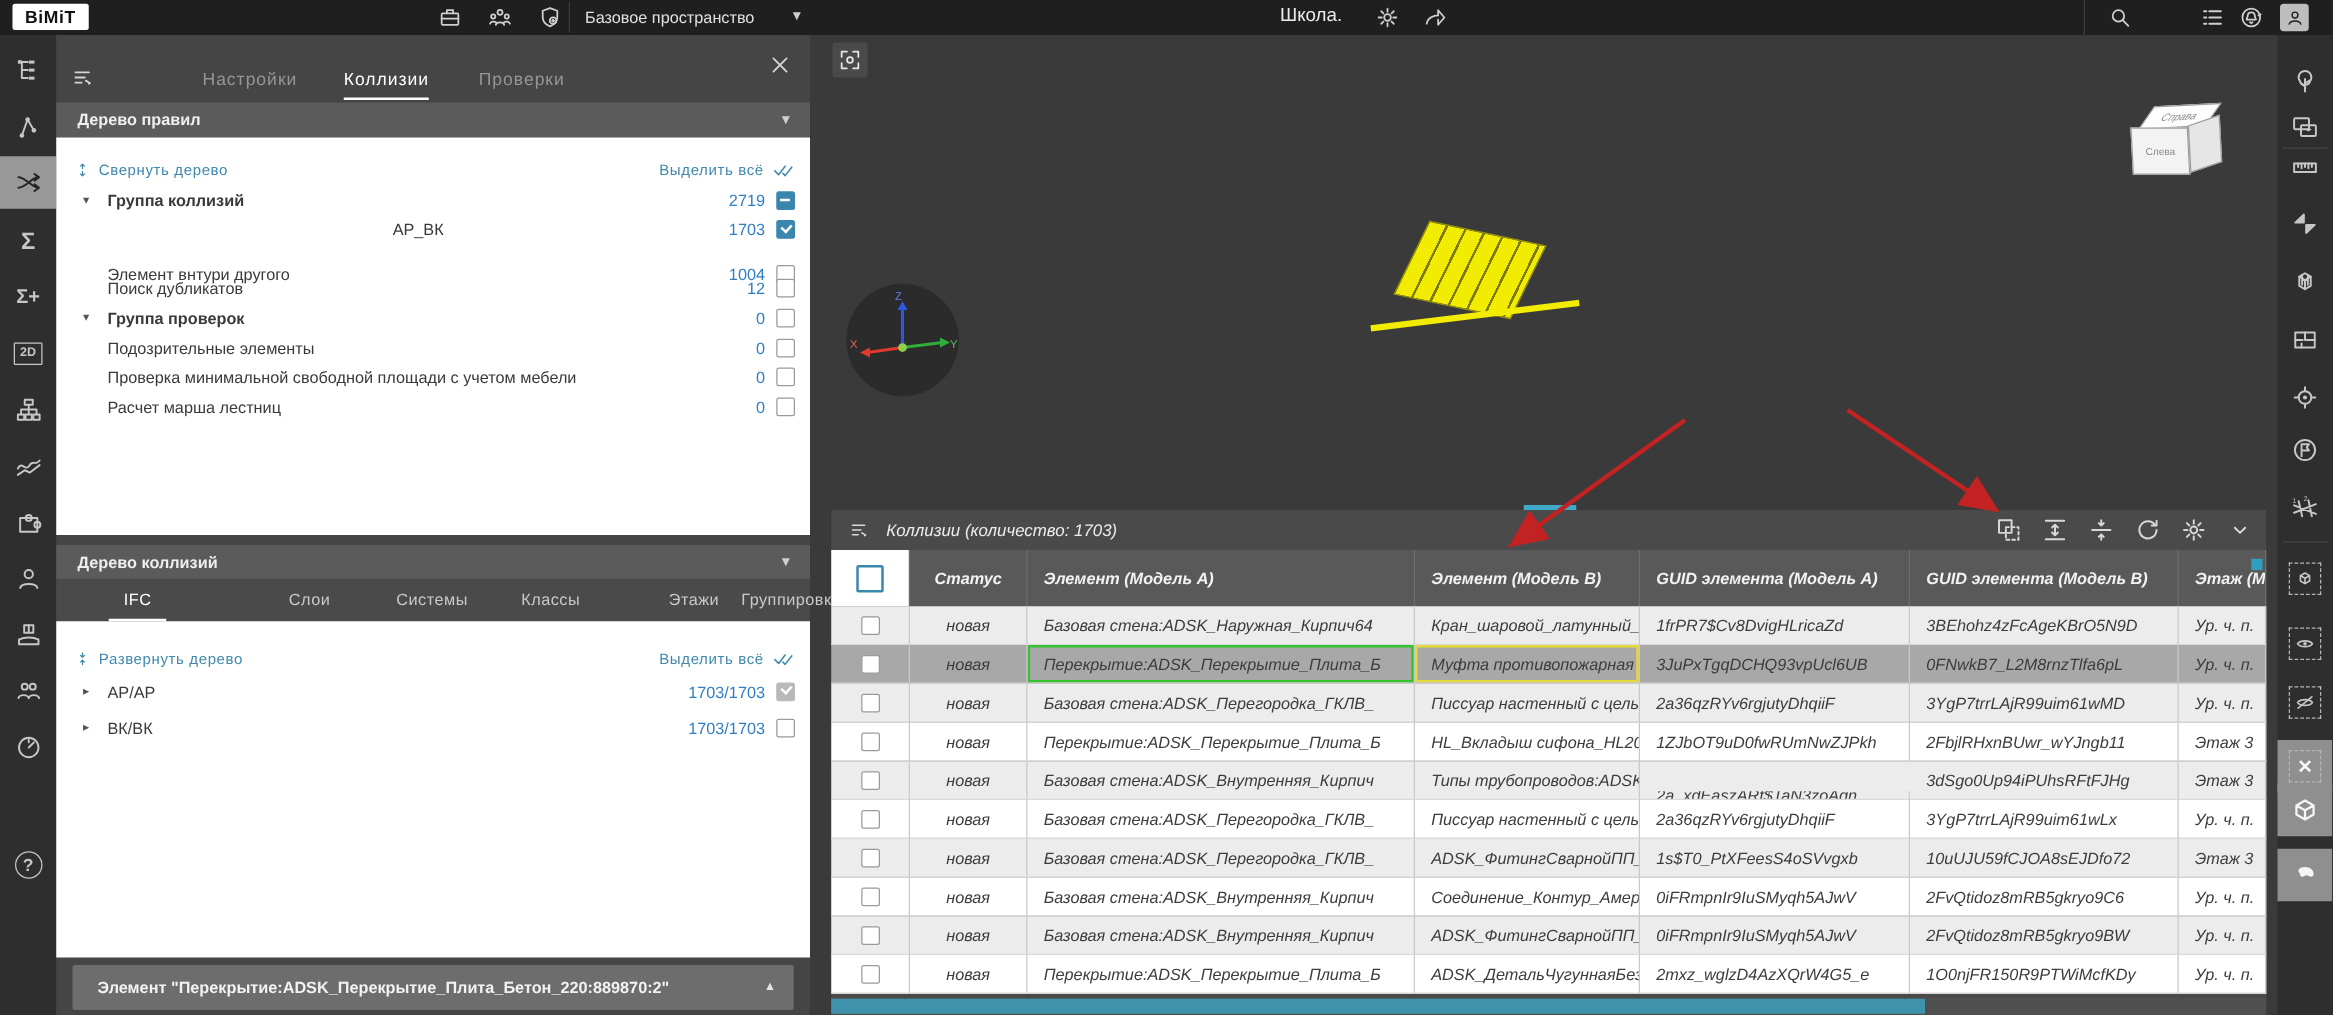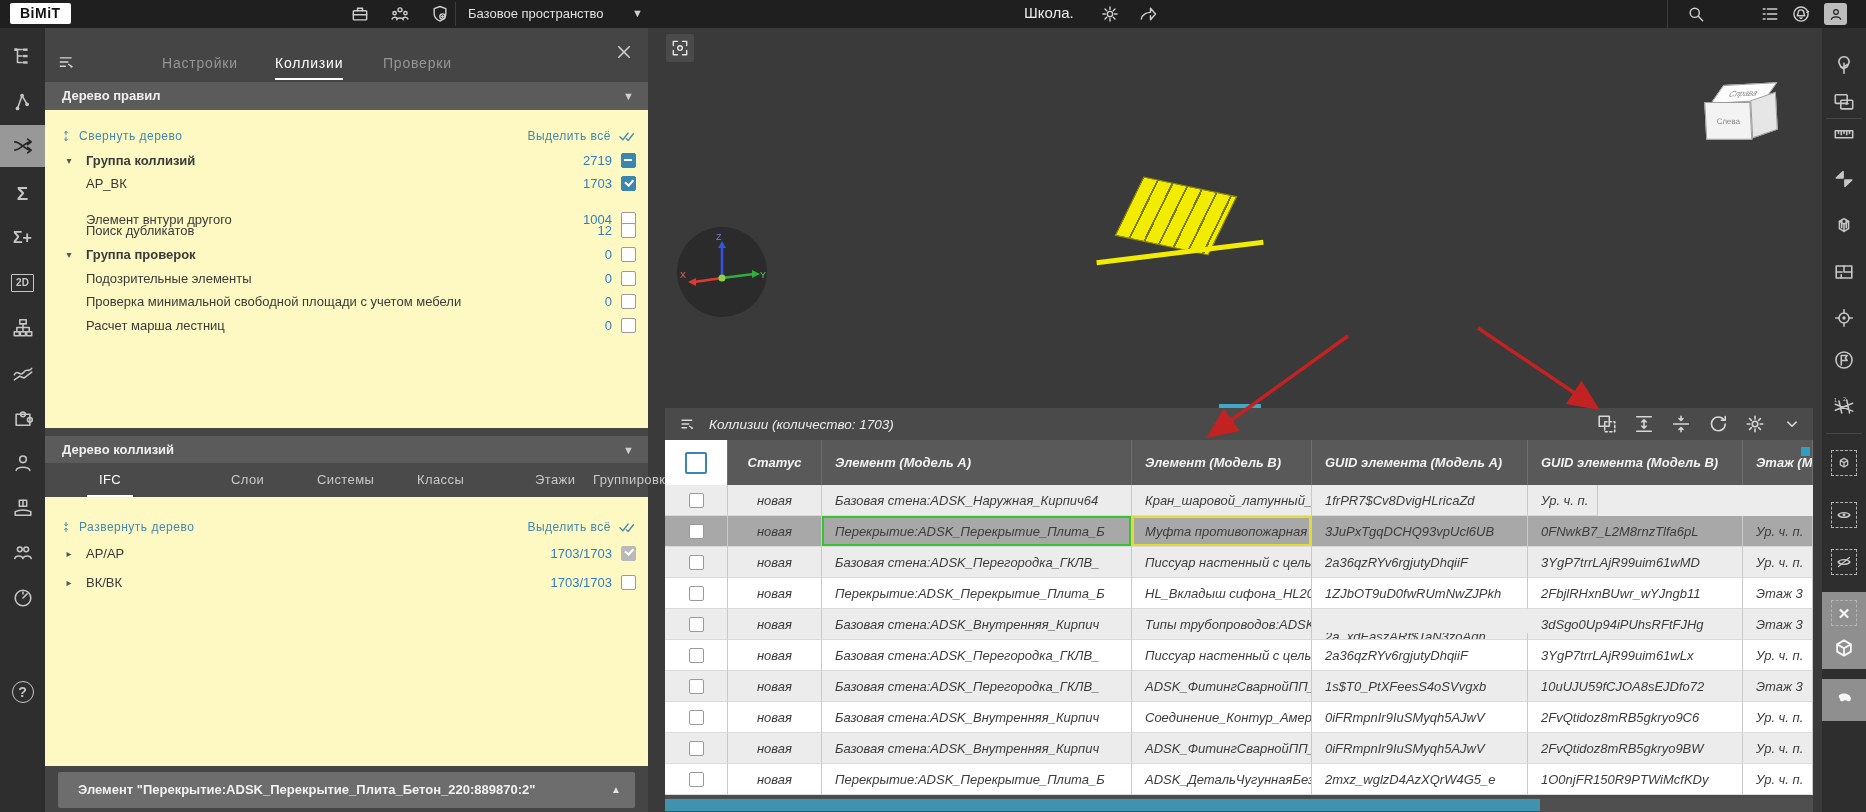--- a/index.html
+++ b/index.html
@@ -35,21 +35,21 @@
   
   #panel{left:45px;top:28px;width:603px;height:784px;background:#454545;}
   #panel-tabs{left:0;top:0;width:100%;height:54px;}
   #ham-filter{left:12px;top:24px;color:#d5d5d5;}
   .ptab{position:absolute;top:27px;font-size:14px;letter-spacing:.8px;color:#969696;}
   .ptab.active{color:#fff;border-bottom:2px solid #fff;padding-bottom:7px;}
   #panel-close{left:570px;top:15px;color:#d5d5d5;}
   .sec-head{position:absolute;left:0;width:603px;height:28px;background:#5b5b5b;
             font-size:13px;font-weight:bold;color:#efefef;line-height:28px;padding-left:17px;box-sizing:border-box;}
   .sec-caret{position:absolute;right:14px;top:0;color:#cfcfcf;font-size:11px;font-weight:normal;}
-  .white{position:absolute;left:0;width:603px;background:#fef9c3;color:#333;}
+  .white{position:absolute;left:0;width:603px;background:#ffffff;color:#333;}
   .ctrl-row{position:absolute;left:0;width:100%;height:24px;display:flex;align-items:center;}
   .link{color:#4189ae;font-size:12px;letter-spacing:.5px;}
   .link-ic{color:#4189ae;margin:0 6px 0 14px;}
   .dblcheck{color:#4189ae;margin:0 12px 0 7px;}
   .trow{position:absolute;left:0;width:100%;height:24px;display:flex;align-items:center;font-size:13px;color:#3a3a3a;}
   .trow .caret{width:14px;margin-left:17px;color:#555;font-size:10px;text-align:center;}
   .trow .lbl{margin-left:10px;flex:1;white-space:nowrap;overflow:hidden;}
   .trow .lbl.bold{font-weight:bold;}
   .trow .cnt{color:#2e7fc4;font-size:13px;}
   .cb{width:15px;height:15px;border:1.5px solid #9a9a9a;border-radius:2px;margin:0 12px 0 9px;
@@ -303,21 +303,21 @@
             </svg>
           </span>
       </div>
       <div id="rules-tree">
           <div class="trow" style="top: 38px;">
             <span class="caret">▾</span>
             <span class="lbl bold">Группа коллизий</span>
             <span class="cnt">2719</span>
             <span class="cb filled minus"></span>
           </div>
-          <div class="trow" style="top: 61.6px;">
+          <div class="trow" style="top: 61.6px; text-align: center;">
             <span class="caret"></span>
             <span class="lbl">АР_ВК</span>
             <span class="cnt">1703</span>
             <span class="cb filled check"></span>
           </div>
           <div class="trow" style="top: 97px;">
             <span class="caret"></span>
             <span class="lbl">Элемент внтури другого</span>
             <span class="cnt">1004</span>
             <span class="cb "></span>
@@ -502,20 +502,21 @@
       </div>
     <div id="tbody">
         <div class="drow odd">
           <div class="dcell c" style="width: 63px;">
             <span class="cb"></span>
           </div>
           <div class="dcell c" style="width: 94px;">новая</div>
           <div class="dcell ca" style="width: 310px;">Базовая стена:ADSK_Наружная_Кирпич64</div>
           <div class="dcell cbm" style="width: 180px;">Кран_шаровой_латунный_</div>
           <div class="dcell" style="width: 216px;">1frPR7$Cv8DvigHLricaZd</div>
+          <div class="dcell" style="width: 215px;">3BEhohz4zFcAgeKBrO5N9D</div>
           <div class="dcell" style="width: 70px;">Ур. ч. п.</div>
         </div>
         <div class="drow sel">
           <div class="dcell c" style="width: 63px;">
             <span class="cb"></span>
           </div>
           <div class="dcell c" style="width: 94px;">новая</div>
           <div class="dcell ca" style="width: 310px;">Перекрытие:ADSK_Перекрытие_Плита_Б</div>
           <div class="dcell cbm" style="width: 180px;">Муфта противопожарная С</div>
           <div class="dcell" style="width: 216px;">3JuPxTgqDCHQ93vpUcl6UB</div>

